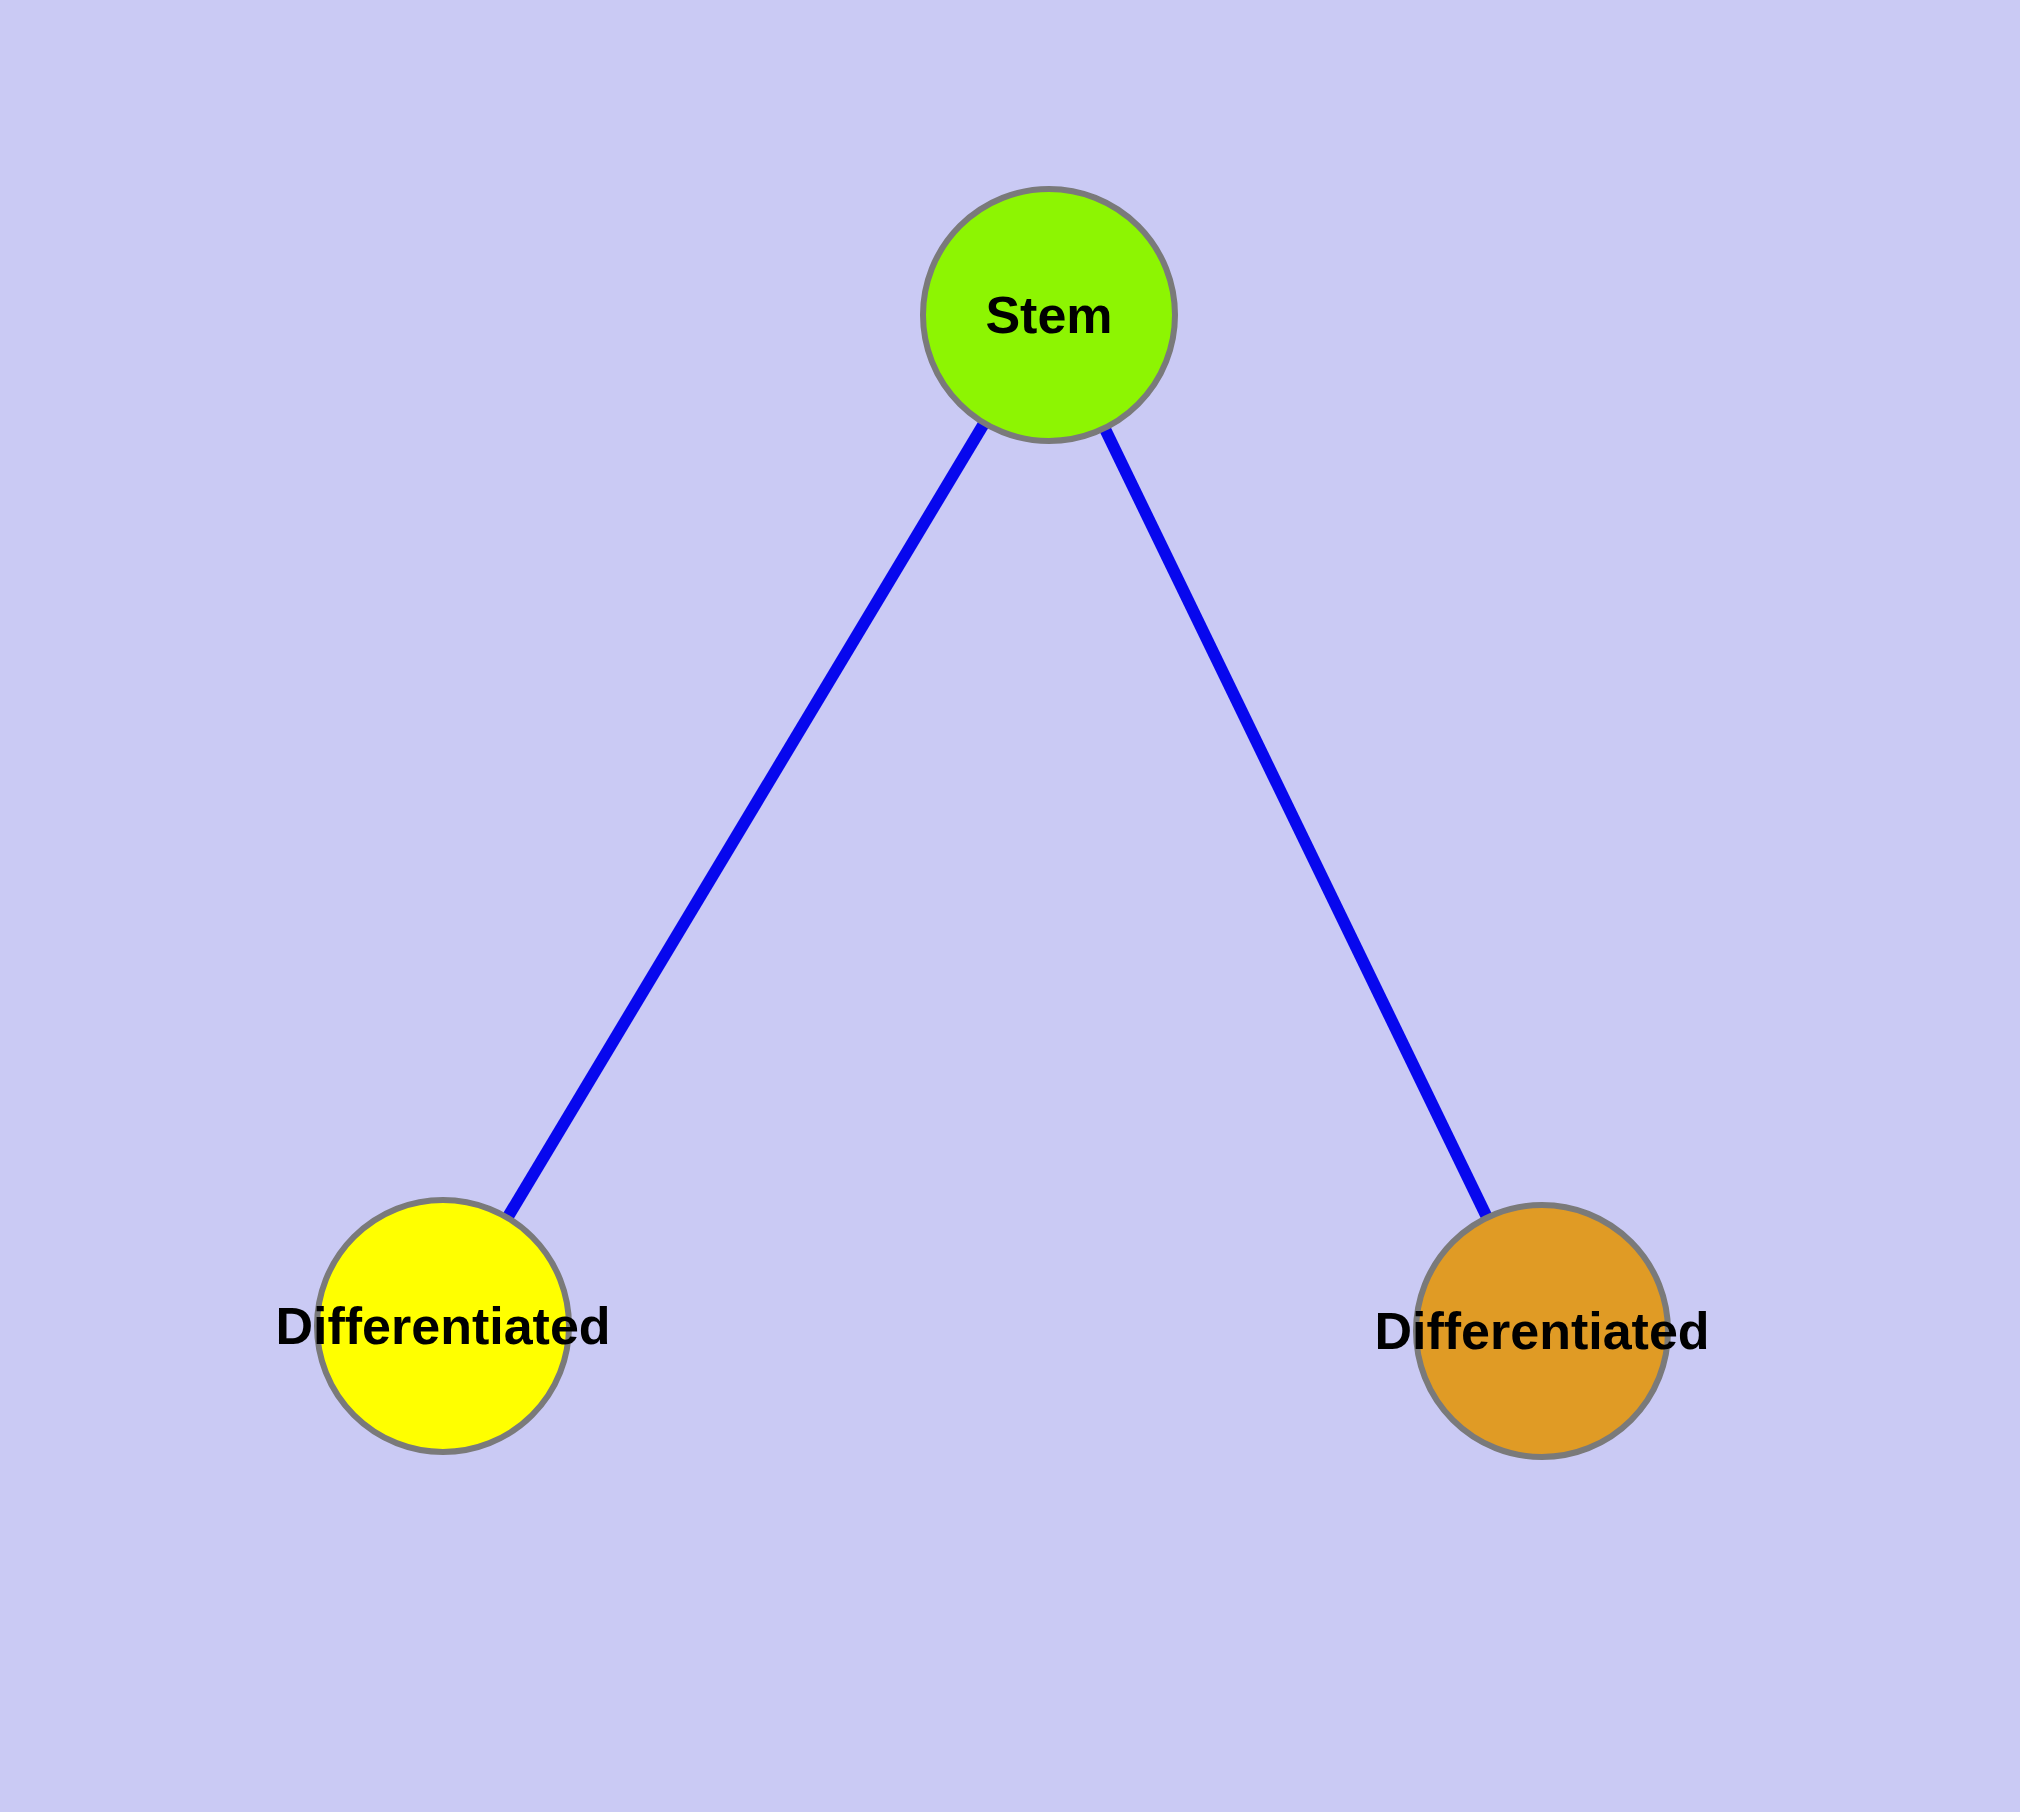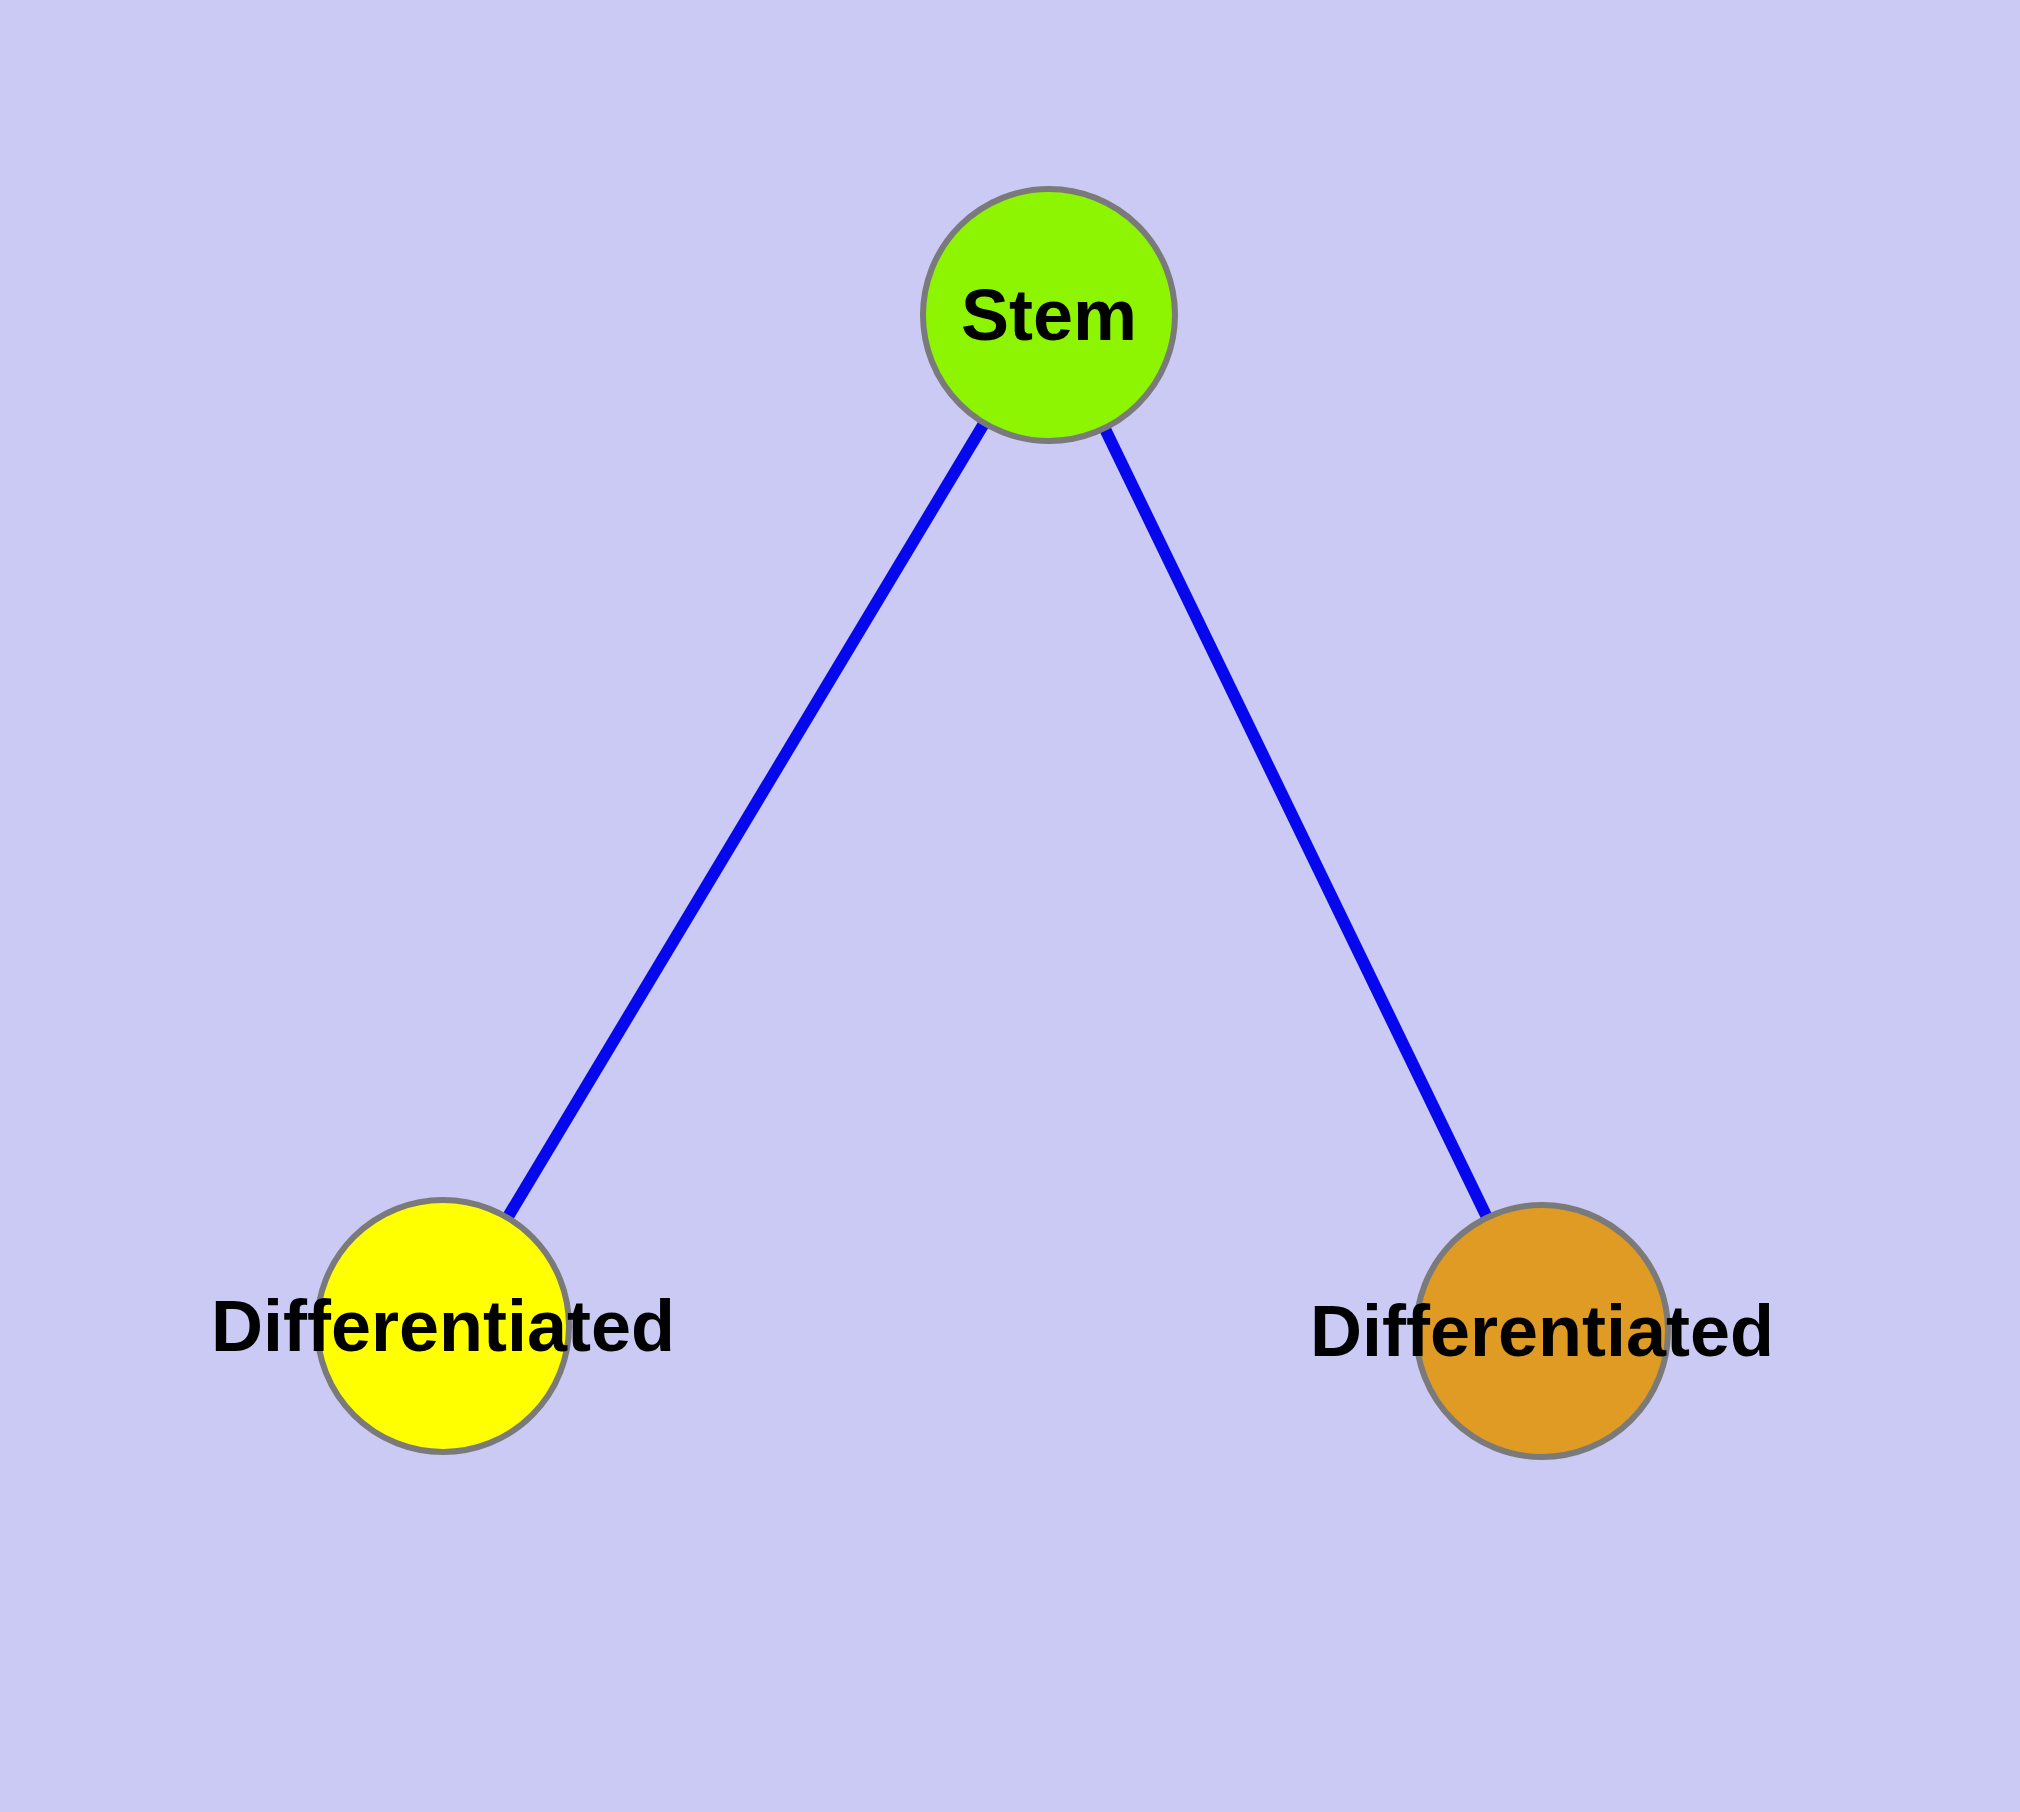--- a/index.html
+++ b/index.html
@@ -34,21 +34,21 @@
   .node-type-a { left: 314px;  top: 1197px; }
   .node-type-b { left: 1413px; top: 1202px; }
   .node-label {
     position: absolute;
     left: 50%;
     top: 50%;
     transform: translate(-50%, -50%);
     text-align: center;
     white-space: nowrap;
     font-weight: bold;
-    font-size: 72px;
+    font-size: 52px;
     line-height: 92px;
     color: #000000;
   }
   .node-label .label-line { display: block; }
 </style>
 </head>
 <body>
 
 <div class="canvas" style="background-color: rgb(202, 202, 244);">
 

